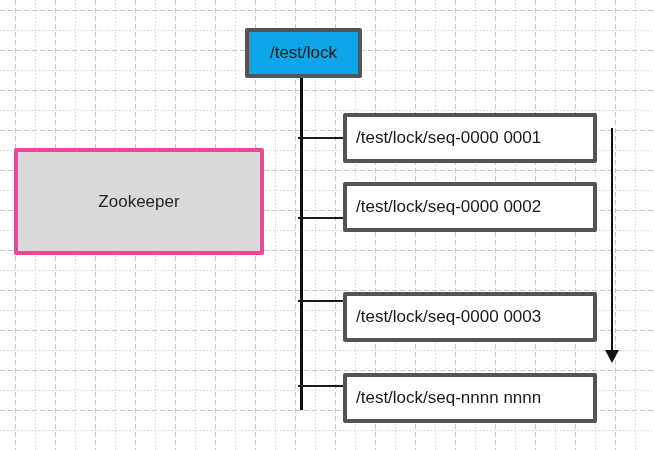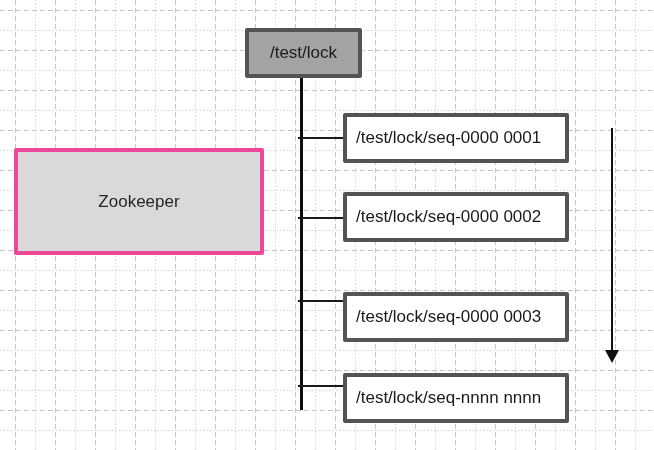--- a/index.html
+++ b/index.html
@@ -20,21 +20,21 @@
     left: 0; top: 0;
     width: 654px;
     height: 450px;
   }
   .abs { position: absolute; box-sizing: border-box; }
 
   
   .node-root {
     left: 245px; top: 28px;
     width: 117px; height: 50px;
-    background: #a3a3a3;
+    background: #0ea5e9;
     border: 4px solid #545454;
     border-radius: 2px;
     display: flex; align-items: center; justify-content: center;
     font-size: 17px; color: #1a1a1a;
   }
 
   
   .info-box {
     left: 14px; top: 148px;
     width: 250px; height: 107px;
@@ -43,31 +43,31 @@
     border-radius: 2px;
     display: flex; flex-direction: column;
     align-items: center; justify-content: center;
     font-size: 17px; line-height: 25px; color: #262626;
     text-align: center;
   }
 
   
   .node-child {
     left: 343px;
-    width: 226px; height: 50px;
+    width: 254px; height: 50px;
     background: #ffffff;
     border: 4px solid #545454;
     border-radius: 2px;
     display: flex; align-items: center;
     padding-left: 9px;
     font-size: 17px; color: #1a1a1a;
     white-space: nowrap;
   }
   .node-child.c0 { top: 113px; }
-  .node-child.c1 { top: 192px; }
+  .node-child.c1 { top: 182px; }
   .node-child.c2 { top: 292px; }
   .node-child.c3 { top: 361px; margin-top: 12px; }
 
   
   .trunk {
     left: 300px; top: 78px;
     width: 3px; height: 332px;
     background: #0d0d0d;
   }
   .connector {

